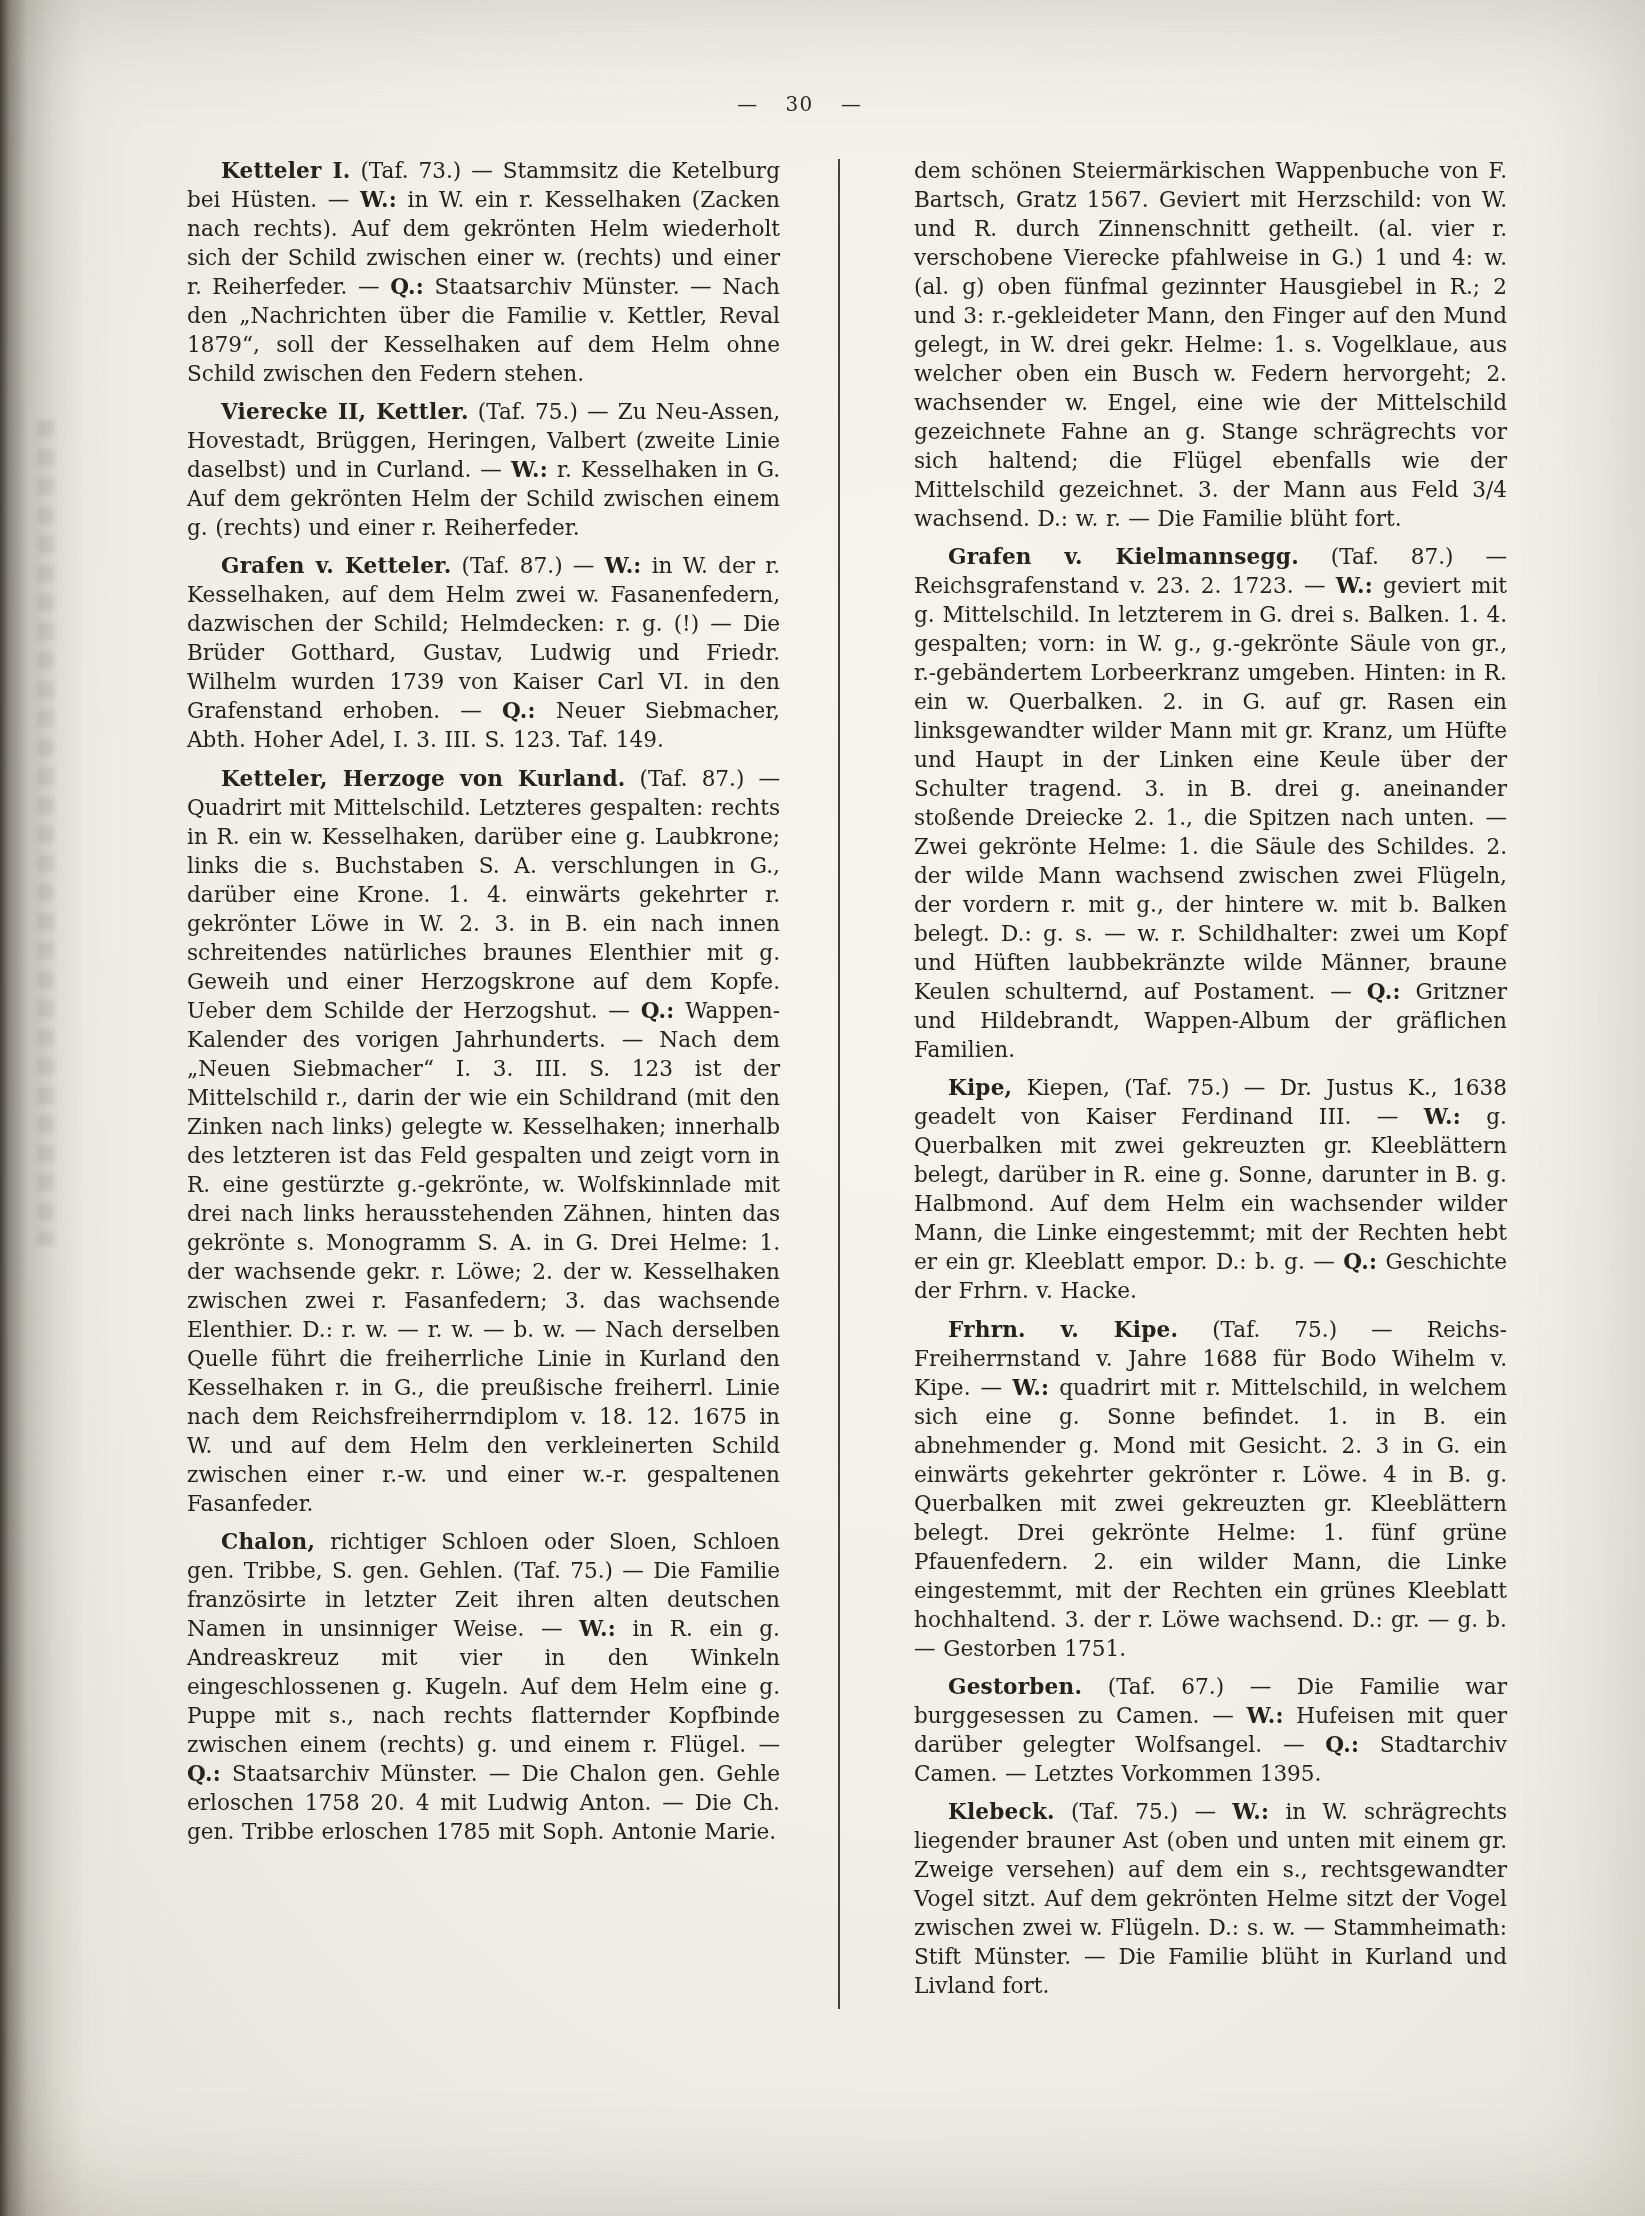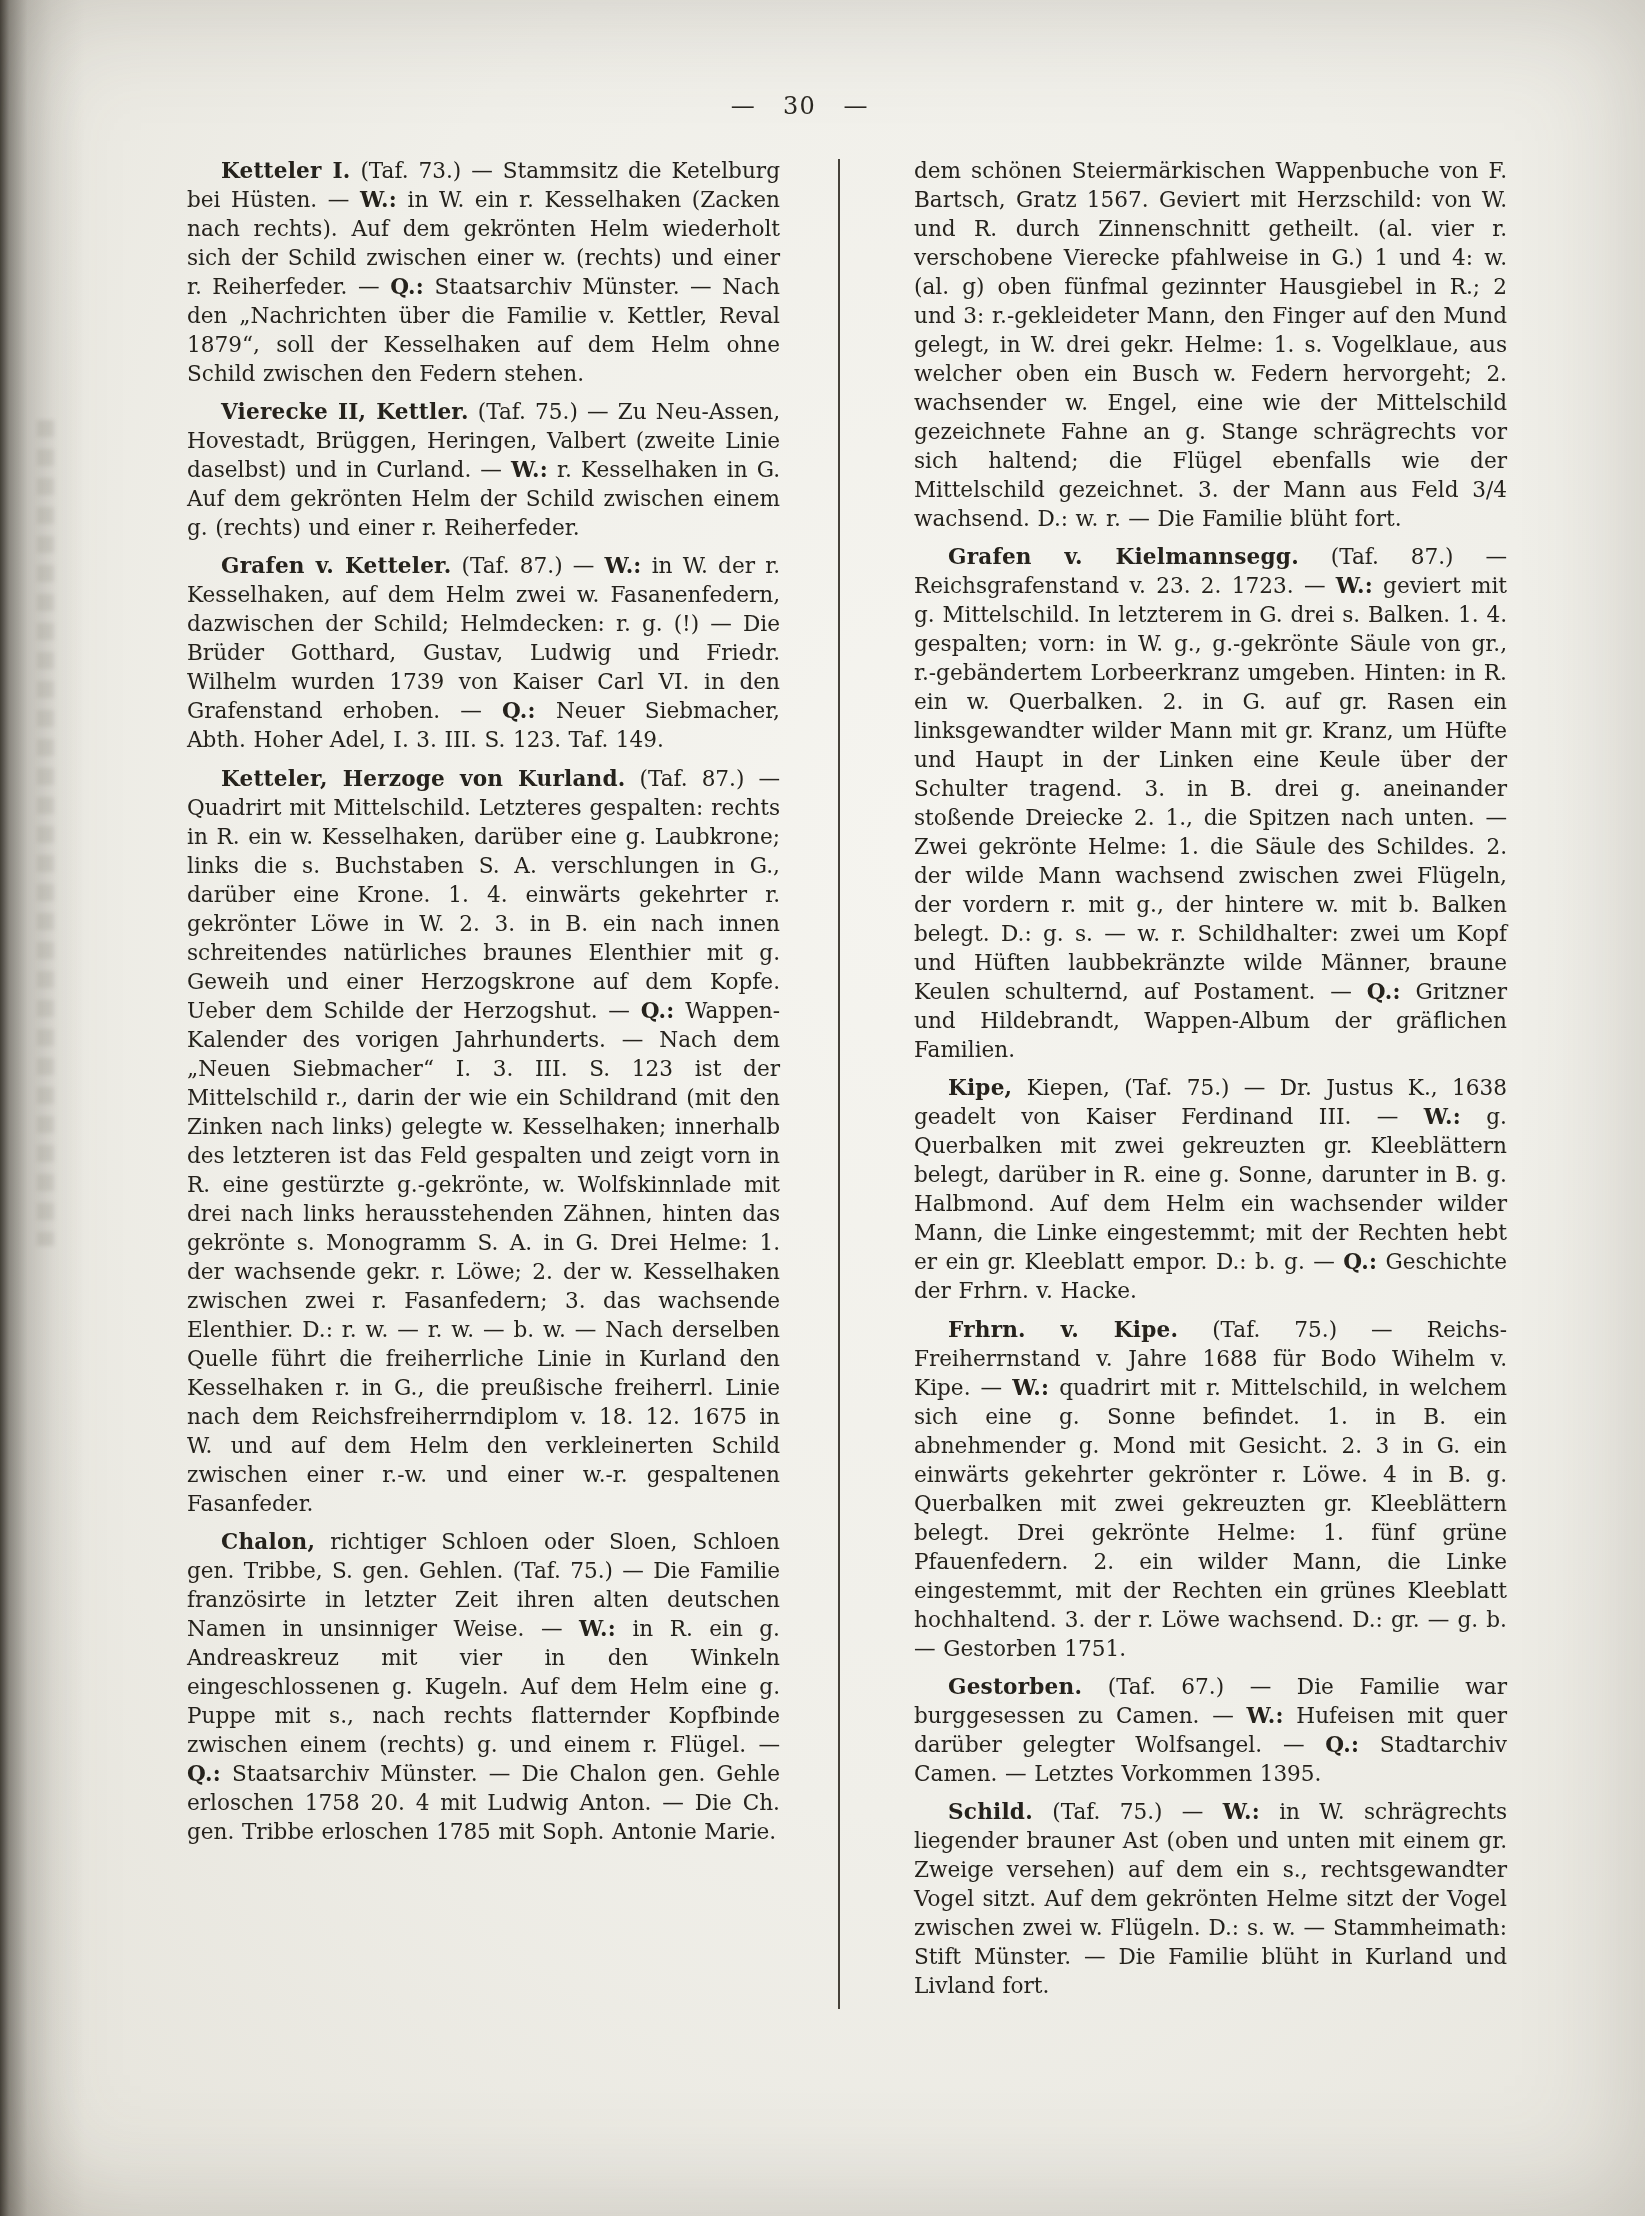--- a/index.html
+++ b/index.html
@@ -53,21 +53,21 @@
     box-shadow: inset 0 0 118px rgba(90,84,70,0.25);
     pointer-events: none;
   }
 
   .page-head {
     position: absolute;
     top: 92px;
     left: 85px;
     right: 131px;
     text-align: center;
-    font-size: 24px;
+    font-size: 20px;
     color: #2b2822;
   }
   .page-head .dash {
     letter-spacing: 0.7px;
   }
   .page-head .num {
     display: inline-block;
     margin: 0 27.5px;
     letter-spacing: 1.3px;
   }
@@ -135,20 +135,20 @@
     </div>
 
     <div class="rule"></div>
 
     <div class="col">
       <p class="para cont" lang="de"><span>dem schönen Steiermärkischen Wappenbuche von F. Bartsch, Gratz 1567. Geviert mit Herzschild: von W. und R. durch Zinnenschnitt getheilt. (al. vier r. verschobene Vierecke pfahlweise in G.) 1 und 4: w. (al. g) oben fünfmal gezinnter Hausgiebel in R.; 2 und 3: r.-gekleideter Mann, den Finger auf den Mund gelegt, in W. drei gekr. Helme: 1. s. Vogelklaue, aus welcher oben ein Busch w. Federn hervorgeht; 2. wachsender w. Engel, eine wie der Mittelschild gezeichnete Fahne an g. Stange schrägrechts vor sich haltend; die Flügel ebenfalls wie der Mittelschild gezeichnet. 3. der Mann aus Feld 3/4 wachsend. D.: w. r. — Die Familie blüht fort.</span></p>
       <p class="para" lang="de"><b class="lead">Grafen v. Kielmannsegg.</b><span> (Taf. 87.) — Reichsgrafenstand v. 23. 2. 1723. — <b>W.:</b> geviert mit g. Mittelschild. In letzterem in G. drei s. Balken. 1. 4. gespalten; vorn: in W. g., g.-gekrönte Säule von gr., r.-gebändertem Lorbeerkranz umgeben. Hinten: in R. ein w. Querbalken. 2. in G. auf gr. Rasen ein linksgewandter wilder Mann mit gr. Kranz, um Hüfte und Haupt in der Linken eine Keule über der Schulter tragend. 3. in B. drei g. aneinander stoßende Dreiecke 2. 1., die Spitzen nach unten. — Zwei gekrönte Helme: 1. die Säule des Schildes. 2. der wilde Mann wachsend zwischen zwei Flügeln, der vordern r. mit g., der hintere w. mit b. Balken belegt. D.: g. s. — w. r. Schildhalter: zwei um Kopf und Hüften laubbekränzte wilde Männer, braune Keulen schulternd, auf Postament. — <b>Q.:</b> Gritzner und Hildebrandt, Wappen-Album der gräflichen Familien.</span></p>
       <p class="para" lang="de"><b class="lead">Kipe,</b><span> Kiepen, (Taf. 75.) — Dr. Justus K., 1638 geadelt von Kaiser Ferdinand III. — <b>W.:</b> g. Querbalken mit zwei gekreuzten gr. Kleeblättern belegt, darüber in R. eine g. Sonne, darunter in B. g. Halbmond. Auf dem Helm ein wachsender wilder Mann, die Linke eingestemmt; mit der Rechten hebt er ein gr. Kleeblatt empor. D.: b. g. — <b>Q.:</b> Geschichte der Frhrn. v. Hacke.</span></p>
       <p class="para" lang="de"><b class="lead">Frhrn. v. Kipe.</b><span> (Taf. 75.) — Reichs-Freiherrnstand v. Jahre 1688 für Bodo Wihelm v. Kipe. — <b>W.:</b> quadrirt mit r. Mittelschild, in welchem sich eine g. Sonne befindet. 1. in B. ein abnehmender g. Mond mit Gesicht. 2. 3 in G. ein einwärts gekehrter gekrönter r. Löwe. 4 in B. g. Querbalken mit zwei gekreuzten gr. Kleeblättern belegt. Drei gekrönte Helme: 1. fünf grüne Pfauenfedern. 2. ein wilder Mann, die Linke eingestemmt, mit der Rechten ein grünes Kleeblatt hochhaltend. 3. der r. Löwe wachsend. D.: gr. — g. b. — Gestorben 1751.</span></p>
       <p class="para" lang="de"><b class="lead">Gestorben.</b><span> (Taf. 67.) — Die Familie war burggesessen zu Camen. — <b>W.:</b> Hufeisen mit quer darüber gelegter Wolfsangel. — <b>Q.:</b> Stadtarchiv Camen. — Letztes Vorkommen 1395.</span></p>
-      <p class="para" lang="de"><b class="lead">Schild.</b><span> (Taf. 75.) — <b>W.:</b> in W. schrägrechts liegender brauner Ast (oben und unten mit einem gr. Zweige versehen) auf dem ein s., rechtsgewandter Vogel sitzt. Auf dem gekrönten Helme sitzt der Vogel zwischen zwei w. Flügeln. D.: s. w. — Stammheimath: Stift Münster. — Die Familie blüht in Kurland und Livland fort.</span></p>
+      <p class="para" lang="de"><b class="lead">Klebeck.</b><span> (Taf. 75.) — <b>W.:</b> in W. schrägrechts liegender brauner Ast (oben und unten mit einem gr. Zweige versehen) auf dem ein s., rechtsgewandter Vogel sitzt. Auf dem gekrönten Helme sitzt der Vogel zwischen zwei w. Flügeln. D.: s. w. — Stammheimath: Stift Münster. — Die Familie blüht in Kurland und Livland fort.</span></p>
     </div>
 
   </div>
 
   <div class="vignette"></div>
 </div>
 
 
 </body></html>

